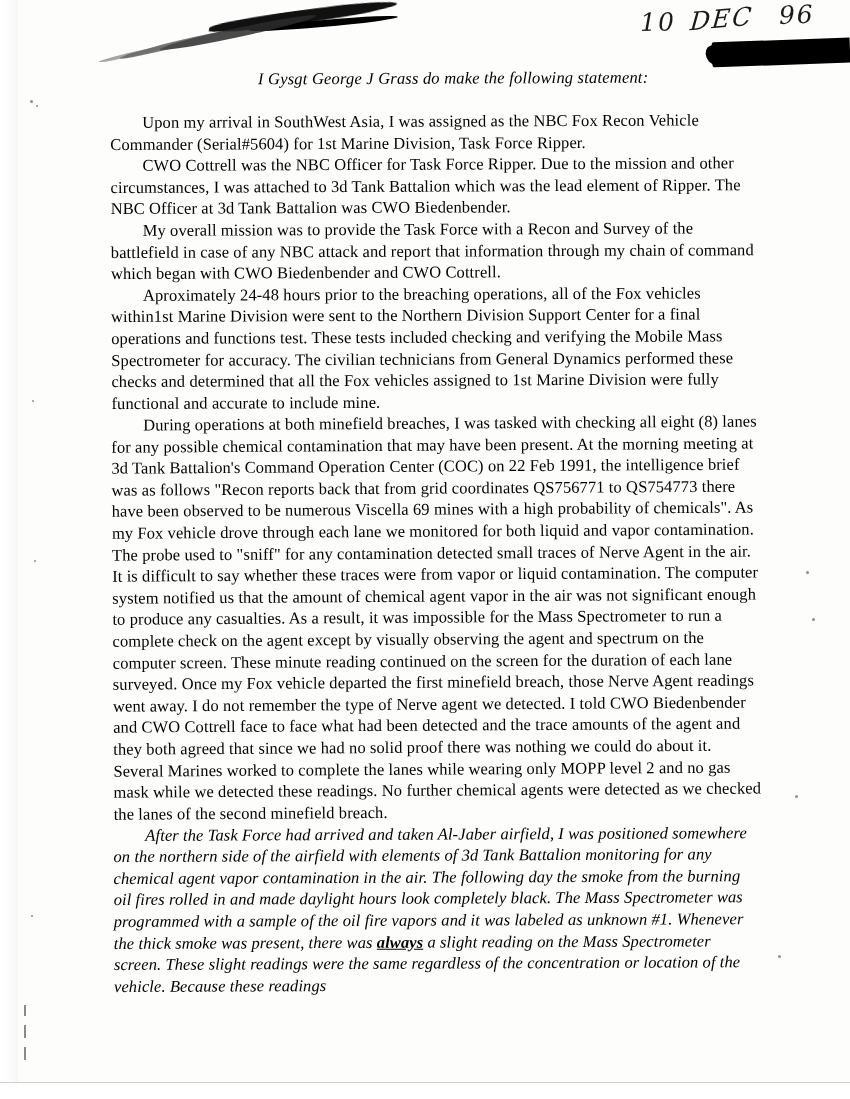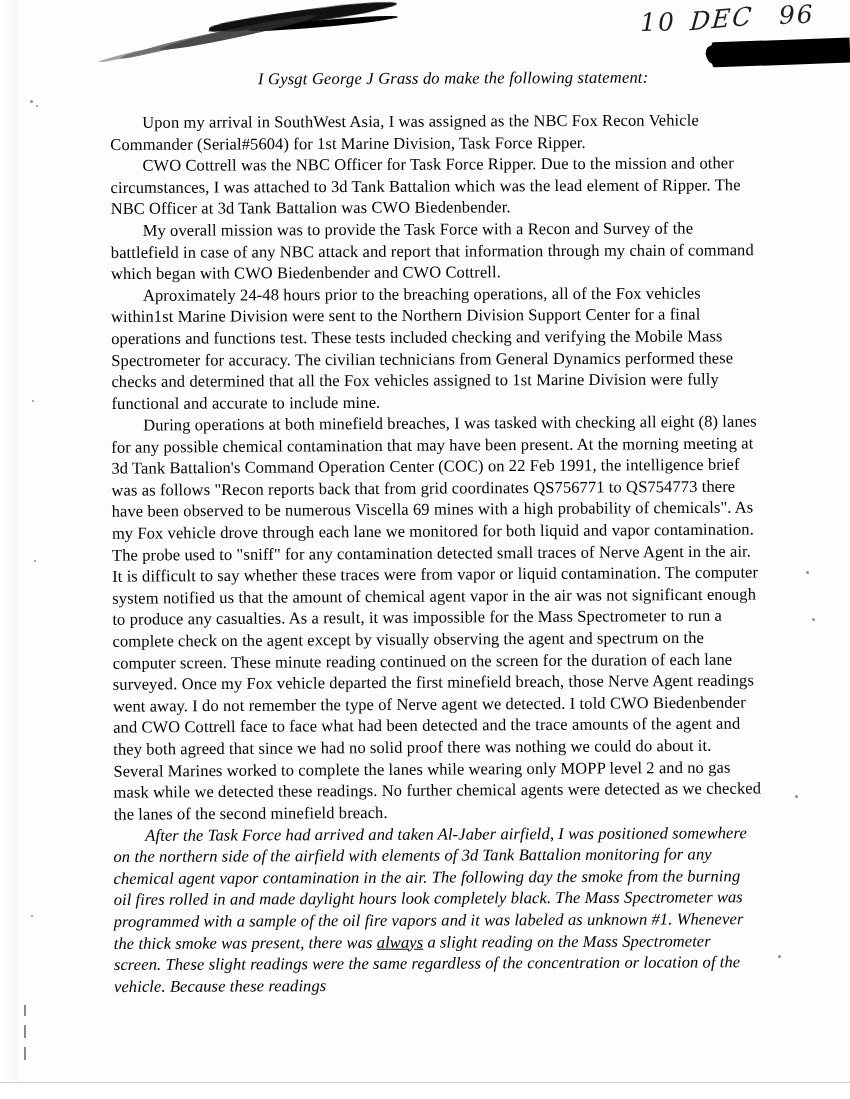--- a/index.html
+++ b/index.html
@@ -166,21 +166,21 @@
   p.para {
     font-size: 16.5px;
     line-height: 21.6px;
     margin: 0 0 0 0;
     text-indent: 32px;
     text-align: left;
     letter-spacing: .1px;
   }
   p.para.tilt1 { transform: rotate(-0.12deg); }
   p.para.italicish { font-style: italic; }
-  .u { text-decoration: underline; }
+  .u { text-decoration: underline; font-weight: bold; }
 
   
   .doc-body { transform: rotate(-0.25deg); transform-origin: 0 0; }
 </style>
 </head>
 <body>
 
 <div class="page">
 
   <div class="scan-edge-left"></div>

